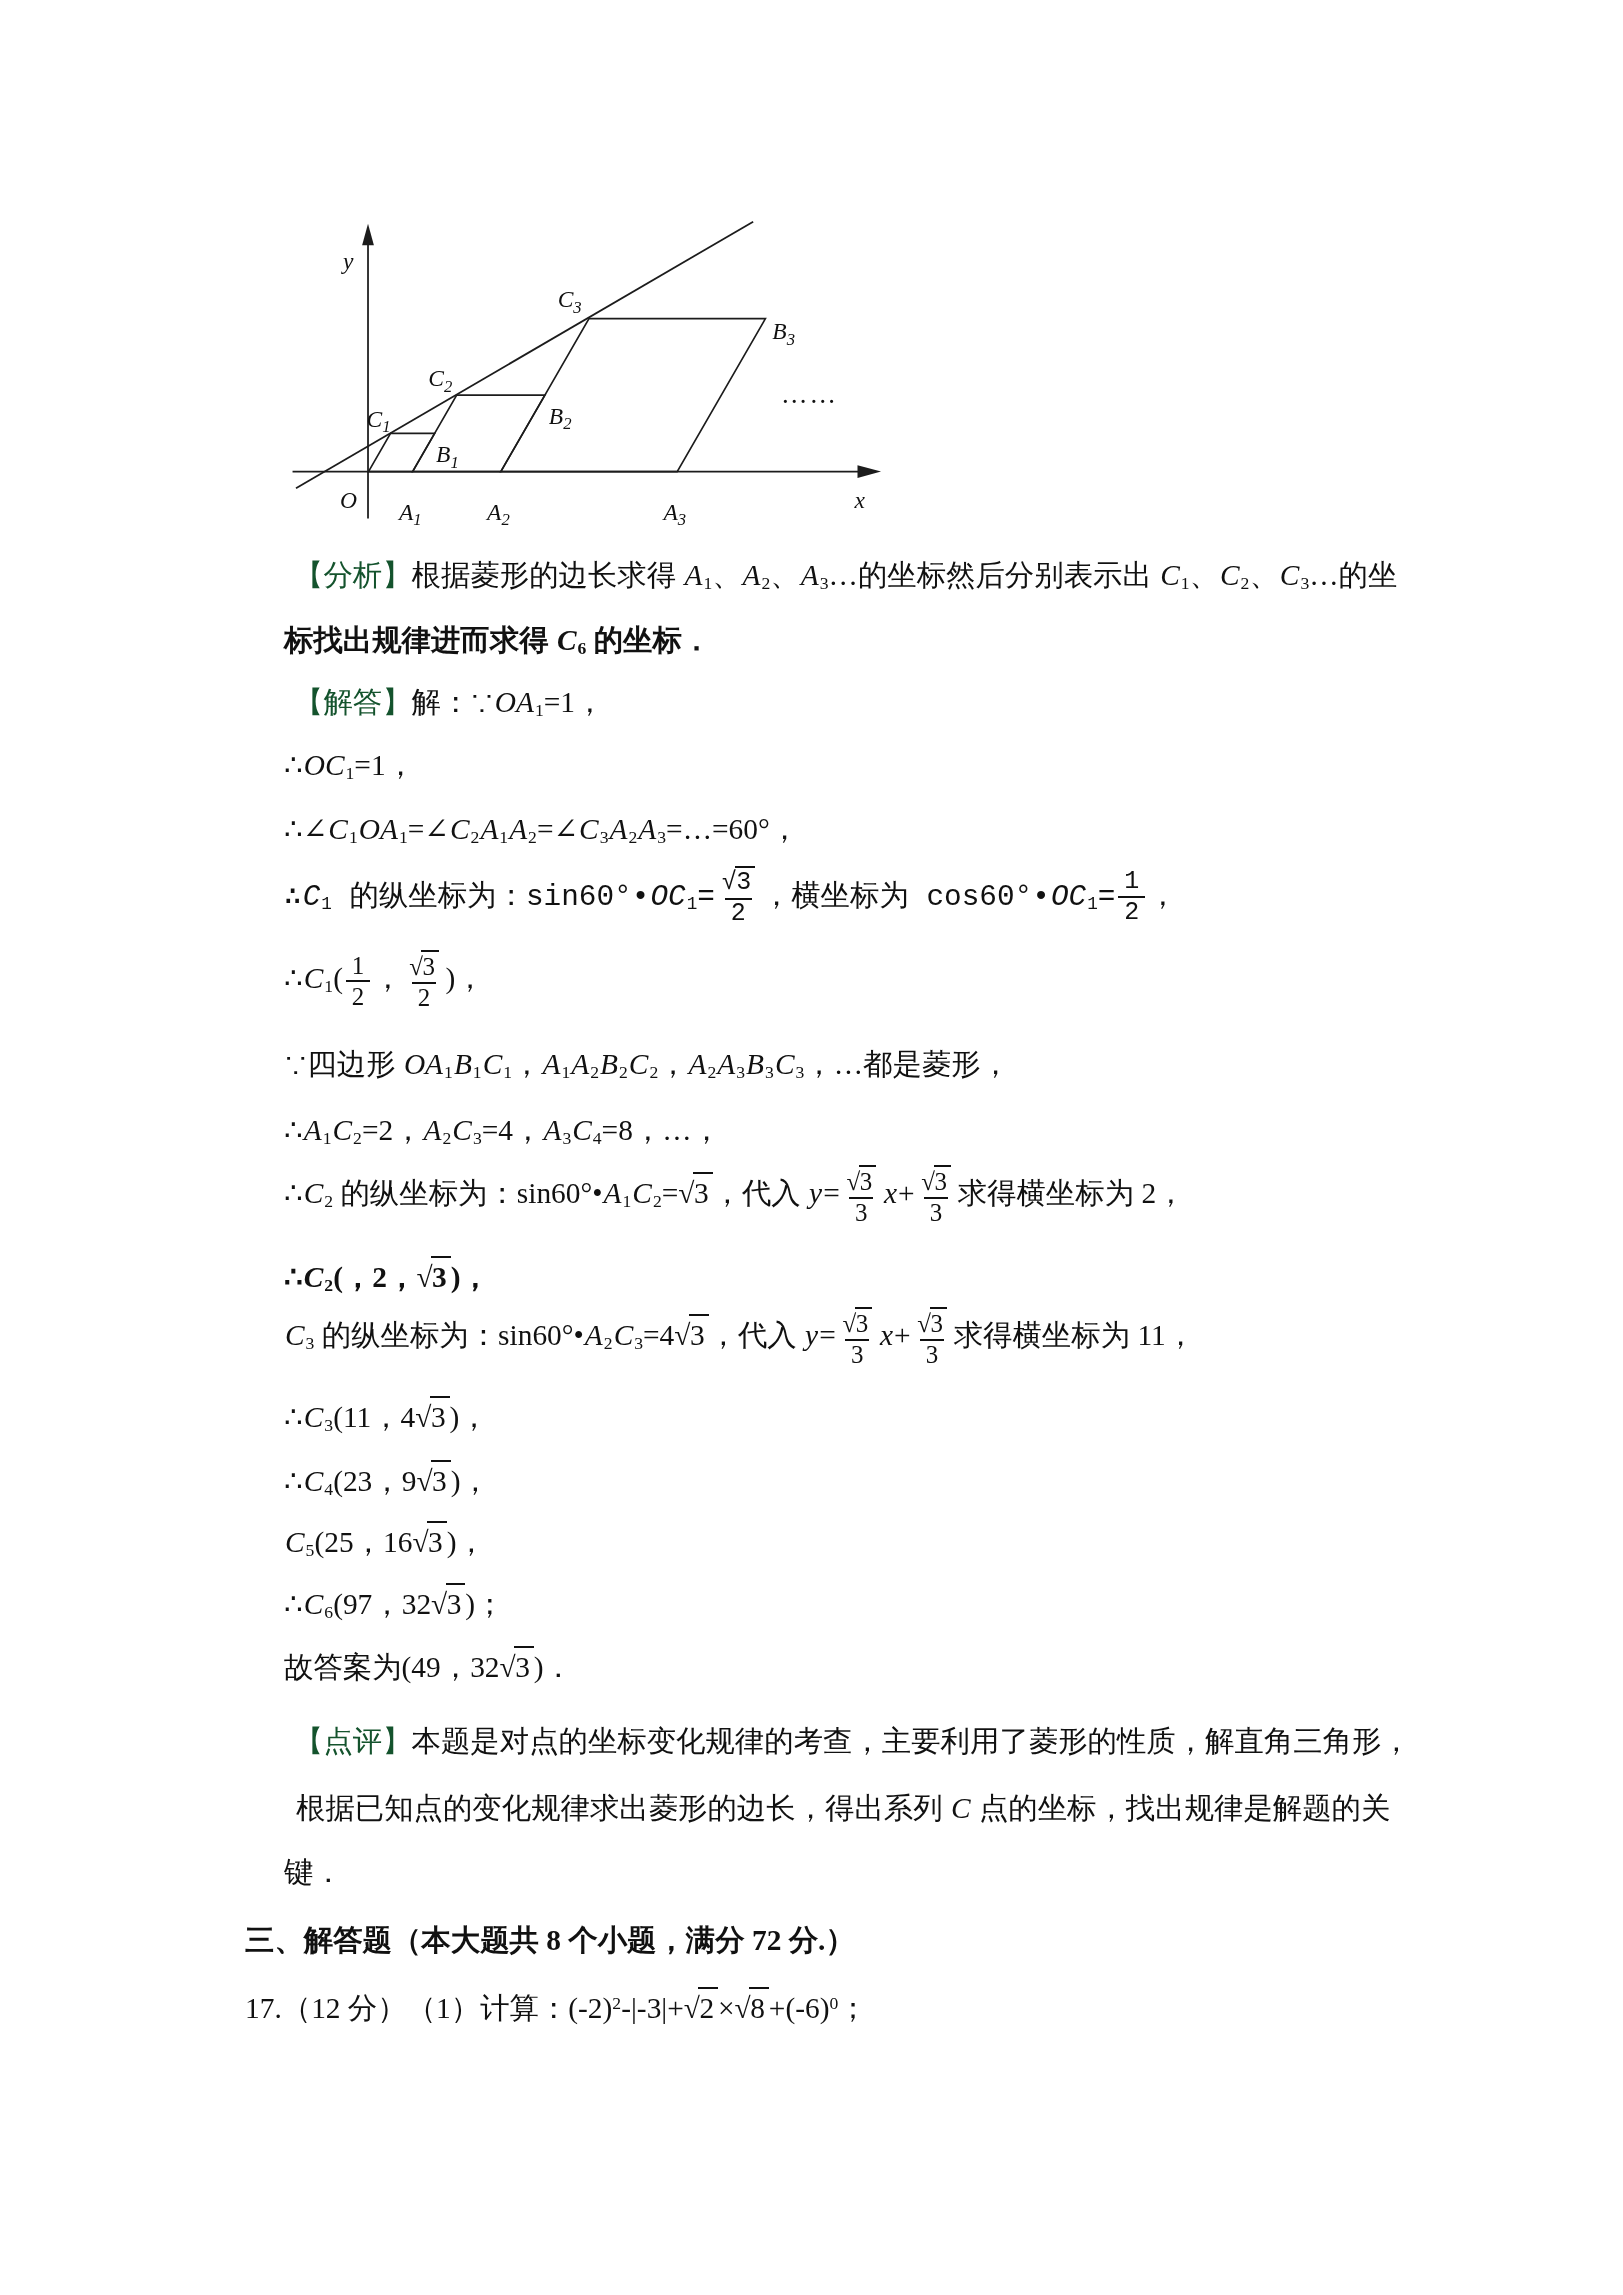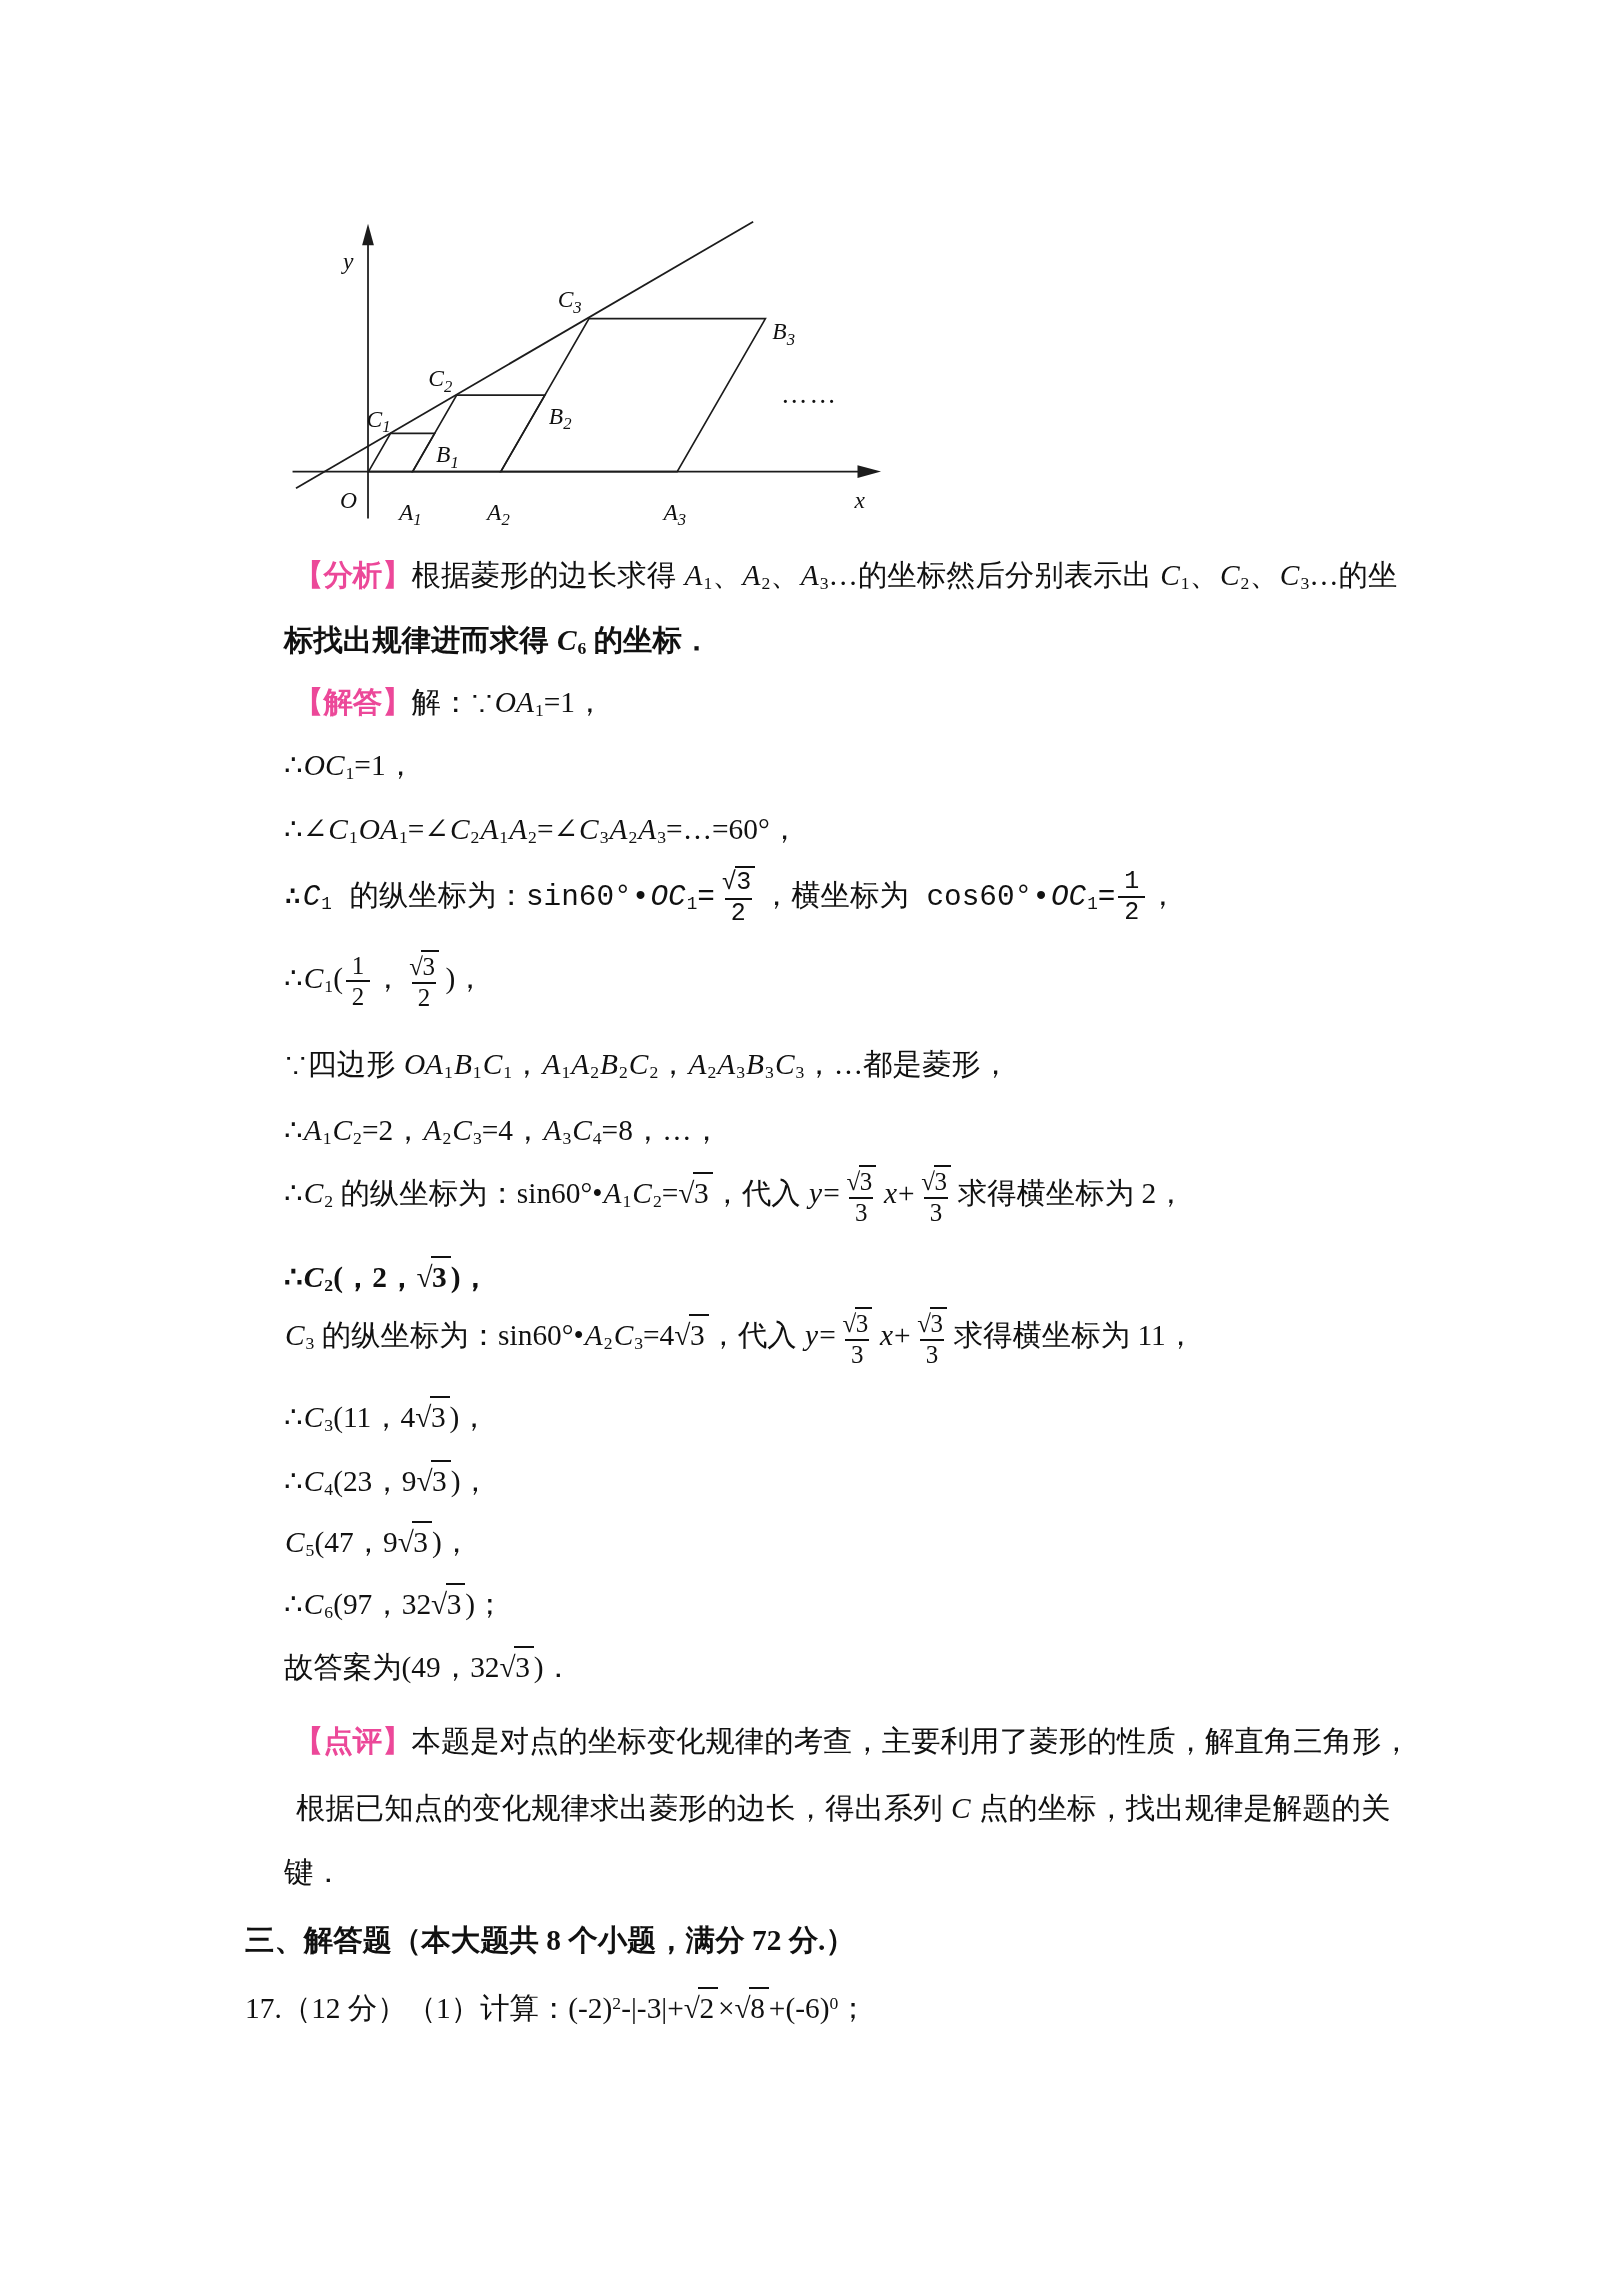--- a/index.html
+++ b/index.html
@@ -11,21 +11,21 @@
   .ax{stroke:#1c1c1c;stroke-width:3.6;fill:none;}
   .ah{fill:#1c1c1c;}
   .flabel{font-family:"Liberation Serif","DejaVu Serif",serif;font-style:italic;font-size:48px;fill:#111;}
   .fsub{font-size:34px;}
   .fdots{font-style:normal;font-size:54px;letter-spacing:4px;}
   .line{position:absolute;white-space:nowrap;font-size:29.4px;line-height:36px;}
   .line .t{font-style:normal;}
   .line .i{font-style:italic;padding:0 1px;}
   .line .sub{font-size:0.60em;vertical-align:-0.24em;}
   .line .sup{font-size:0.60em;vertical-align:0.50em;}
-  .line .blue{color:#ec4899;font-weight:bold;}
+  .line .blue{color:#14532d;}
   .bold{font-weight:700;}
   .frac{display:inline-flex;flex-direction:column;align-items:center;vertical-align:middle;
         text-align:center;font-size:0.85em;line-height:1.12;margin:0 2.9px;}
   .frac .den{border-top:2px solid #111;padding:0.5px 5.9px 0;}
   .frac .num{padding:0 3.9px 1px;}
   .sqrt{display:inline-block;white-space:nowrap;vertical-align:baseline;}
   .sqrt .sq{display:inline-block;}
   .sqrt .rad{display:inline-block;border-top:2px solid #111;padding:1px 3.9px 0 1px;margin-left:-1.5px;}
 </style>
 </head>
@@ -97,21 +97,21 @@
       <div class="line" style="top: 1256px; left: 284px; font-weight: bold;"><span class="t">∴</span><span class="i">C</span><span class="sub">2</span><span class="t">(，2，</span><span class="sqrt"><span class="sq">√</span><span class="rad">3</span></span><span class="t">)，</span></div>
       <div class="line" style="top: 1307px; left: 284px;"><span class="i">C</span><span class="sub">3</span><span class="t"> 的纵坐标为：sin60°•</span><span class="i">A</span><span class="sub">2</span><span class="i">C</span><span class="sub">3</span><span class="t">=4</span><span class="sqrt"><span class="sq">√</span><span class="rad">3</span></span><span class="t">，代入 </span><span class="i">y</span><span class="t">=</span><span class="frac">
           <span class="num"><span class="sqrt"><span class="sq">√</span><span class="rad">3</span></span></span>
           <span class="den"><span class="t">3</span></span>
         </span><span class="i">x</span><span class="t">+</span><span class="frac">
           <span class="num"><span class="sqrt"><span class="sq">√</span><span class="rad">3</span></span></span>
           <span class="den"><span class="t">3</span></span>
         </span><span class="t">求得横坐标为 11，</span></div>
       <div class="line" style="top: 1396px; left: 284px;"><span class="t">∴</span><span class="i">C</span><span class="sub">3</span><span class="t">(11，4</span><span class="sqrt"><span class="sq">√</span><span class="rad">3</span></span><span class="t">)，</span></div>
       <div class="line" style="top: 1460px; left: 284px;"><span class="t">∴</span><span class="i">C</span><span class="sub">4</span><span class="t">(23，9</span><span class="sqrt"><span class="sq">√</span><span class="rad">3</span></span><span class="t">)，</span></div>
-      <div class="line" style="top: 1521px; left: 284px;"><span class="i">C</span><span class="sub">5</span><span class="t">(47，9</span><span class="sqrt"><span class="sq">√</span><span class="rad">3</span></span><span class="t">)，</span></div>
+      <div class="line" style="top: 1521px; left: 284px;"><span class="i">C</span><span class="sub">5</span><span class="t">(25，16</span><span class="sqrt"><span class="sq">√</span><span class="rad">3</span></span><span class="t">)，</span></div>
       <div class="line" style="top: 1583px; left: 284px;"><span class="t">∴</span><span class="i">C</span><span class="sub">6</span><span class="t">(97，32</span><span class="sqrt"><span class="sq">√</span><span class="rad">3</span></span><span class="t">)；</span></div>
       <div class="line" style="top: 1646px; left: 284px;"><span class="t">故答案为(49，32</span><span class="sqrt"><span class="sq">√</span><span class="rad">3</span></span><span class="t">)．</span></div>
       <div class="line" style="top: 1723px; left: 294px;"><span class="blue">【点评】</span><span class="t">本题是对点的坐标变化规律的考查，主要利用了菱形的性质，解直角三角形，</span></div>
       <div class="line" style="top: 1790px; left: 296px;"><span class="t">根据已知点的变化规律求出菱形的边长，得出系列 </span><span class="i">C</span><span class="t"> 点的坐标，找出规律是解题的关</span></div>
       <div class="line" style="top: 1854px; left: 284px;"><span class="t">键．</span></div>
       <div class="line bold" style="top: 1922px; left: 245px;"><span class="t">三、解答题（本大题共 8 个小题，满分 72 分.）</span></div>
       <div class="line" style="top: 1985px; left: 245px;"><span class="t">17.（12 分）（1）计算：(-2)</span><span class="sup">2</span><span class="t">-|-3|+</span><span class="sqrt"><span class="sq">√</span><span class="rad">2</span></span><span class="t">×</span><span class="sqrt"><span class="sq">√</span><span class="rad">8</span></span><span class="t">+(-6)</span><span class="sup">0</span><span class="t">；</span></div>
     </div>
 
 </div>

